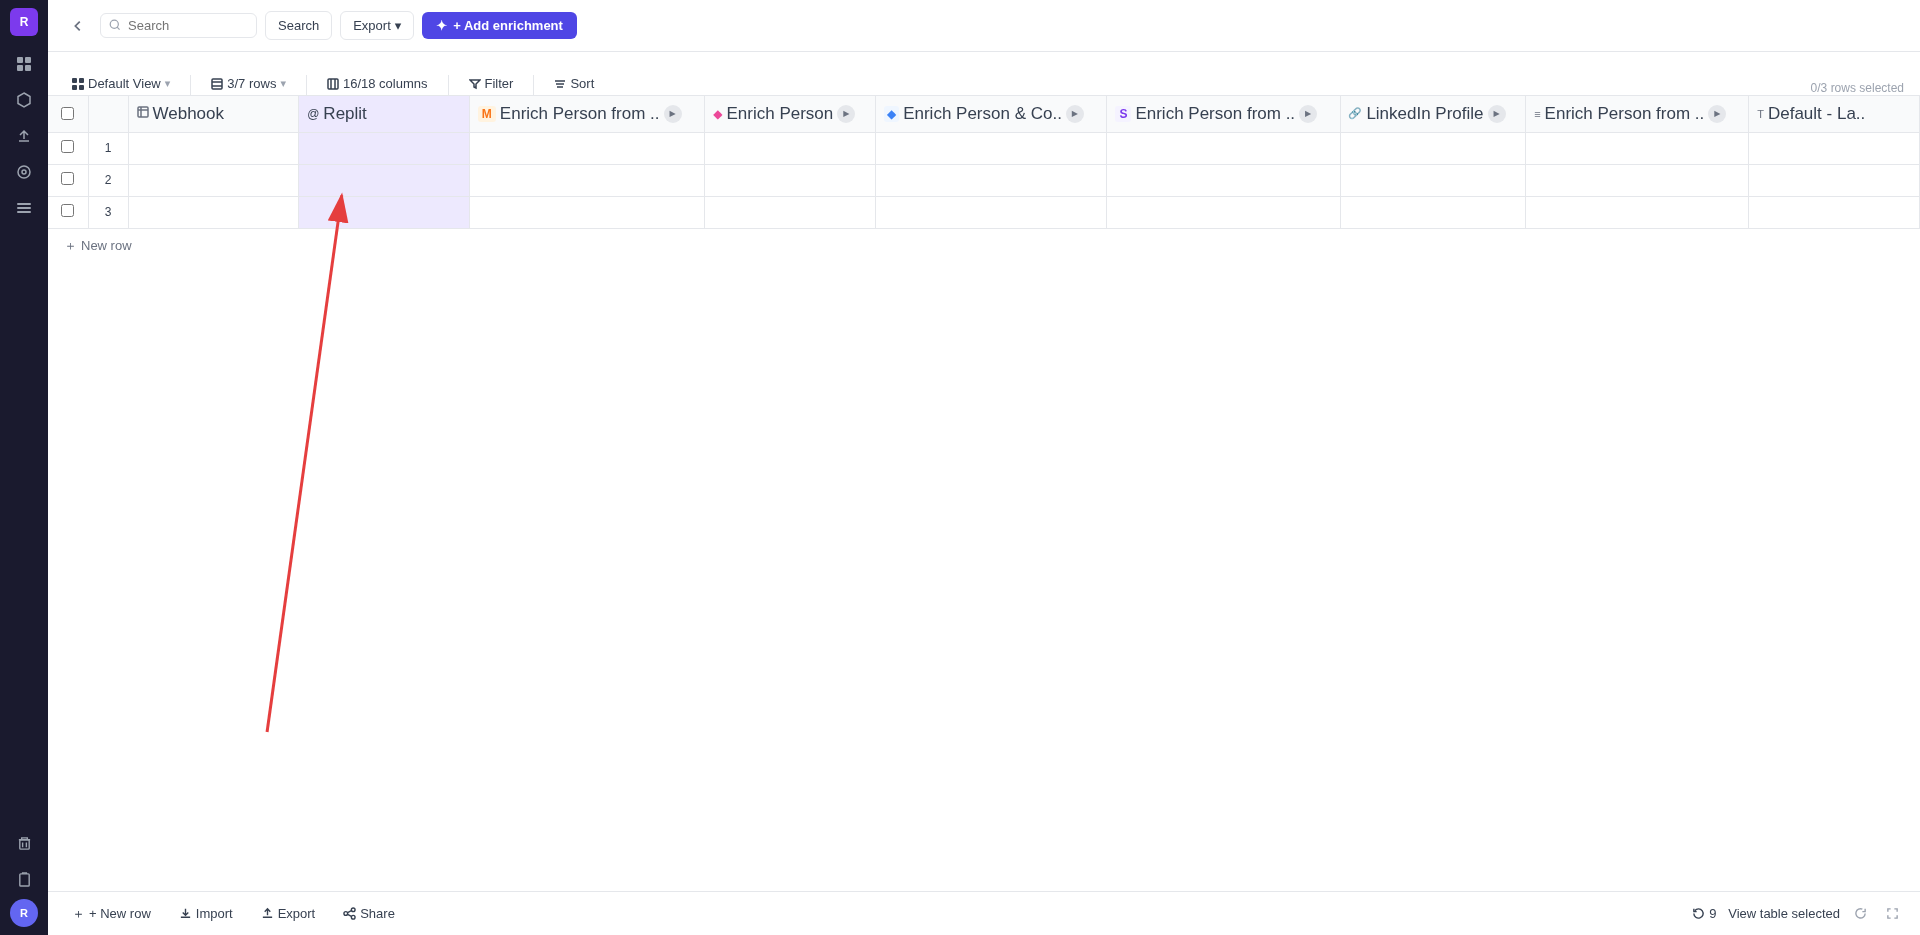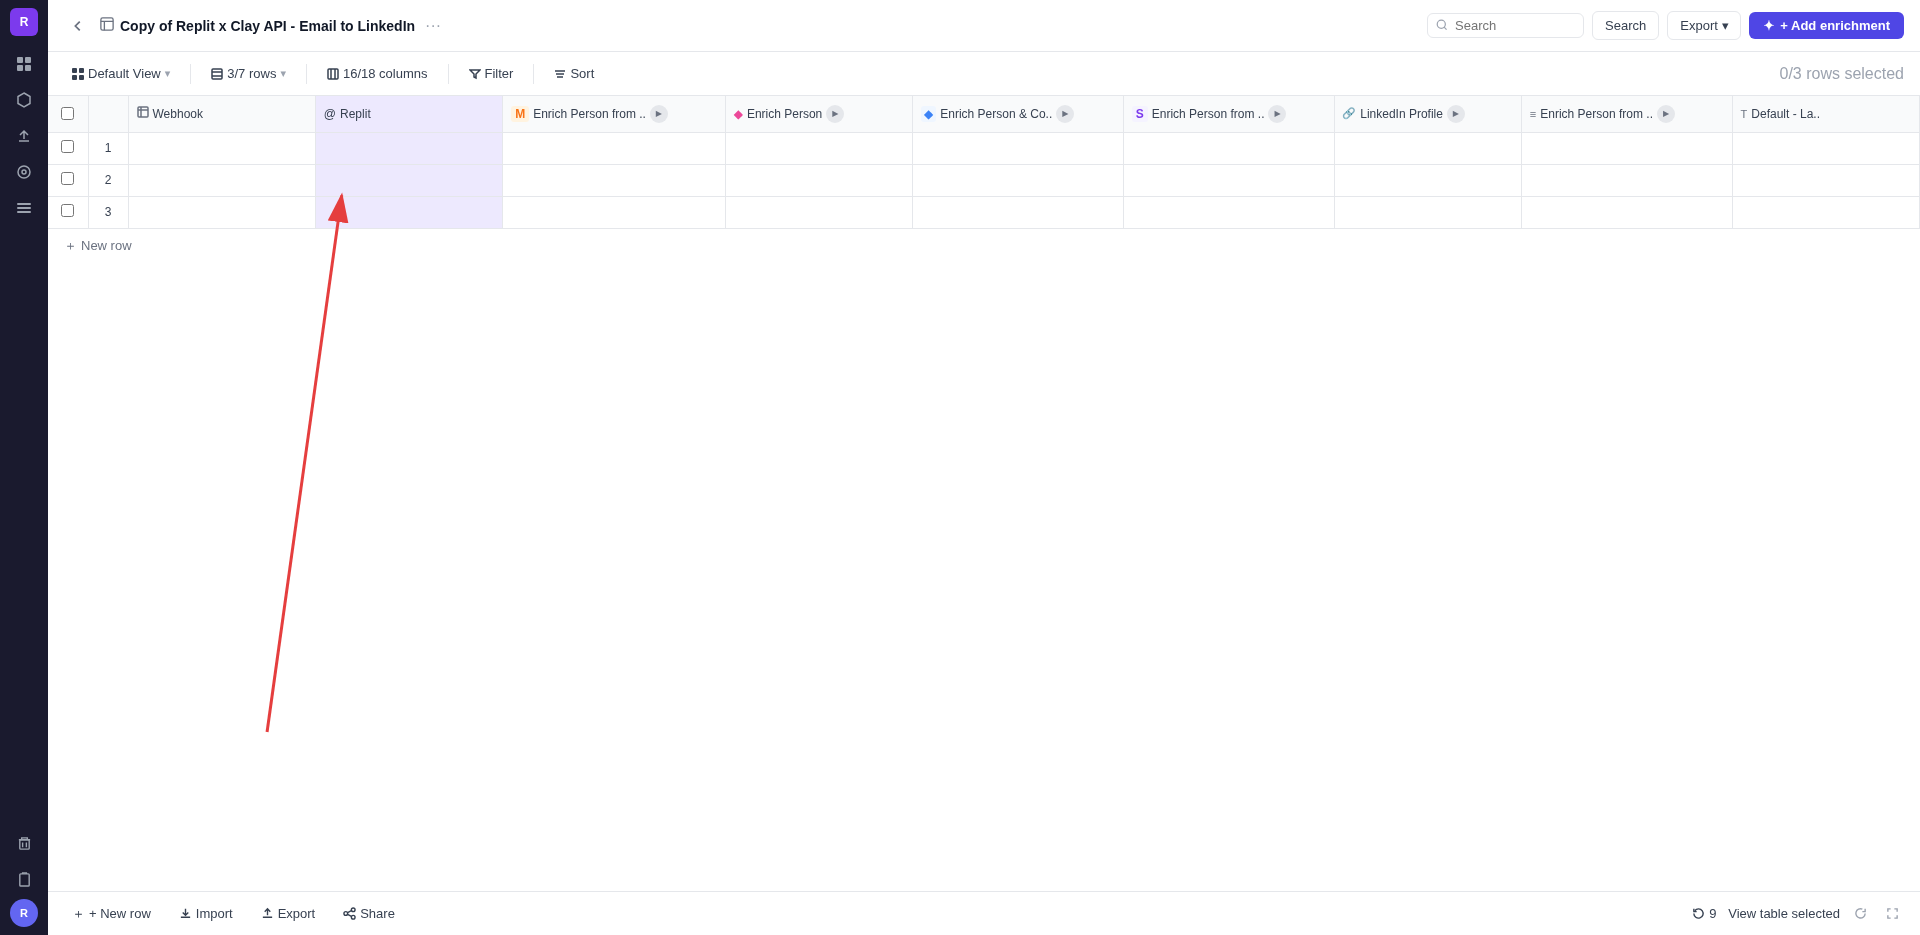--- a/index.html
+++ b/index.html
@@ -100,36 +100,36 @@
       padding: 6px 14px; border-radius: 6px;
       background: #4f46e5; color: #fff; font-size: 13px; font-weight: 600;
       cursor: pointer; border: none; display: flex; align-items: center; gap: 6px;
     }
 
     
     .toolbar {
       height: 44px;
       border-bottom: 1px solid #e5e7eb;
       display: flex;
-      align-items: center;
+      align-items: flex-end;
       padding: 0 16px;
       gap: 12px;
       background: #fff;
     }
     .toolbar-item {
       display: flex; align-items: center; gap: 4px;
       font-size: 13px; color: #374151; cursor: pointer;
       padding: 4px 8px; border-radius: 5px;
     }
     .toolbar-divider {
       width: 1px; height: 20px; background: #e5e7eb;
     }
     .toolbar-right {
       margin-left: auto;
-      font-size: 16px; color: #9ca3af;
+      font-size: 12px; color: #9ca3af;
     }
     .chevron-icon { font-size: 11px; color: #9ca3af; }
 
     
     .table-area {
       flex: 1;
       overflow: auto;
       position: relative;
     }
     .table {
@@ -172,21 +172,21 @@
       color: #9ca3af;
     }
     .col-icon { font-size: 12px; color: #6b7280; }
     .col-play {
       width: 18px; height: 18px; border-radius: 50%;
       background: #e5e7eb; display: inline-flex;
       align-items: center; justify-content: center;
       font-size: 8px; color: #6b7280; cursor: pointer;
       flex-shrink: 0;
     }
-    .col-header-label { font-size: 12px; font-weight: 500; color: #374151; }
+    .col-header-label { font-size: 17px; font-weight: 500; color: #374151; }
 
     
     .row-num-cell {
       text-align: center; color: #9ca3af; font-size: 12px; padding: 0 8px;
     }
     .checkbox-cell {
       padding: 0 12px; text-align: center;
     }
     .checkbox-cell input[type="checkbox"] { cursor: pointer; }
 
@@ -288,30 +288,20 @@
 </div>
 
 <div class="main">
 
   <div class="topbar">
     <div class="topbar-back">
       <svg width="14" height="14" fill="none" stroke="currentColor" stroke-width="2" viewBox="0 0 16 16">
           <path d="M10 3L5 8l5 5"></path>
         </svg>
     </div>
-    <div class="topbar-title-area">
-      <span class="topbar-table-icon">
-        <svg width="14" height="14" fill="none" stroke="currentColor" stroke-width="1.5" viewBox="0 0 16 16">
-            <rect x="1" y="1" width="14" height="14" rx="2"></rect>
-            <path d="M1 5h14M5 5v10"></path>
-          </svg>
-      </span>
-      <span class="topbar-title">Copy of Replit x Clay API - Email to LinkedIn</span>
-      <span class="topbar-more">···</span>
-    </div>
     <div class="topbar-right">
       <div class="search-box">
         <svg width="13" height="13" fill="none" stroke="#9ca3af" stroke-width="1.5" viewBox="0 0 16 16">
             <circle cx="6.5" cy="6.5" r="5"></circle>
             <path d="M10 10l3 3"></path>
           </svg>
         <input type="text" placeholder="Search" style="">
       </div>
       <button class="search-btn">Search</button>
       <button class="actions-btn">

